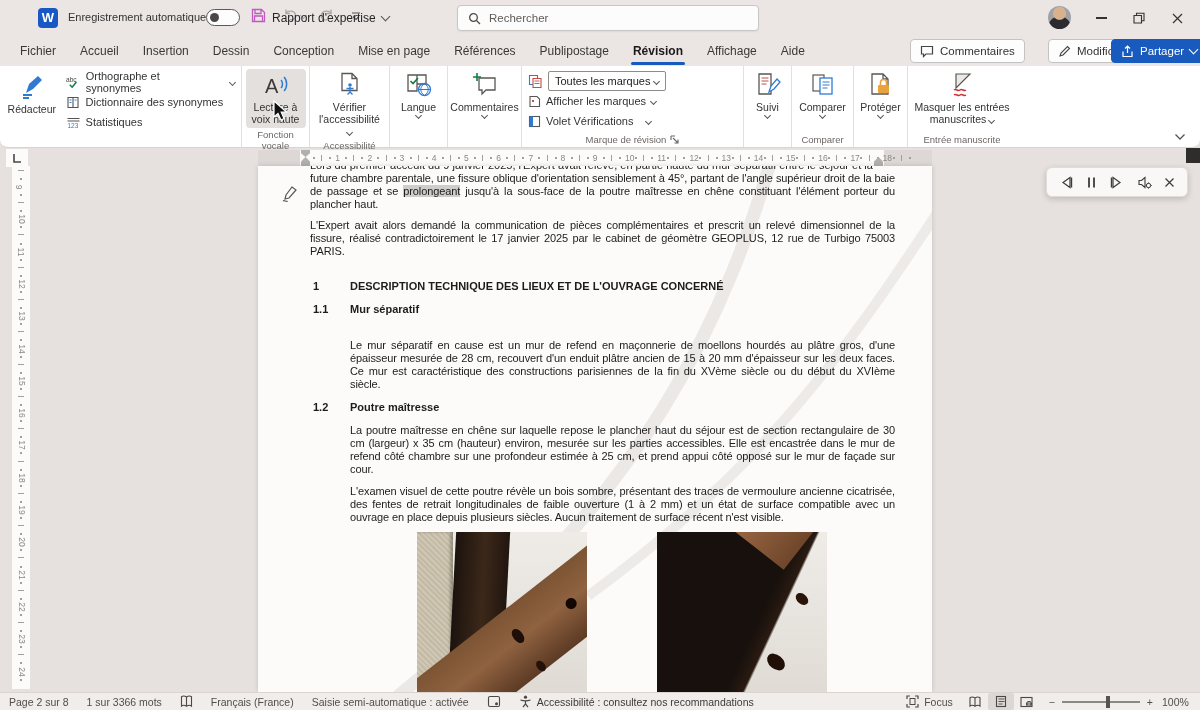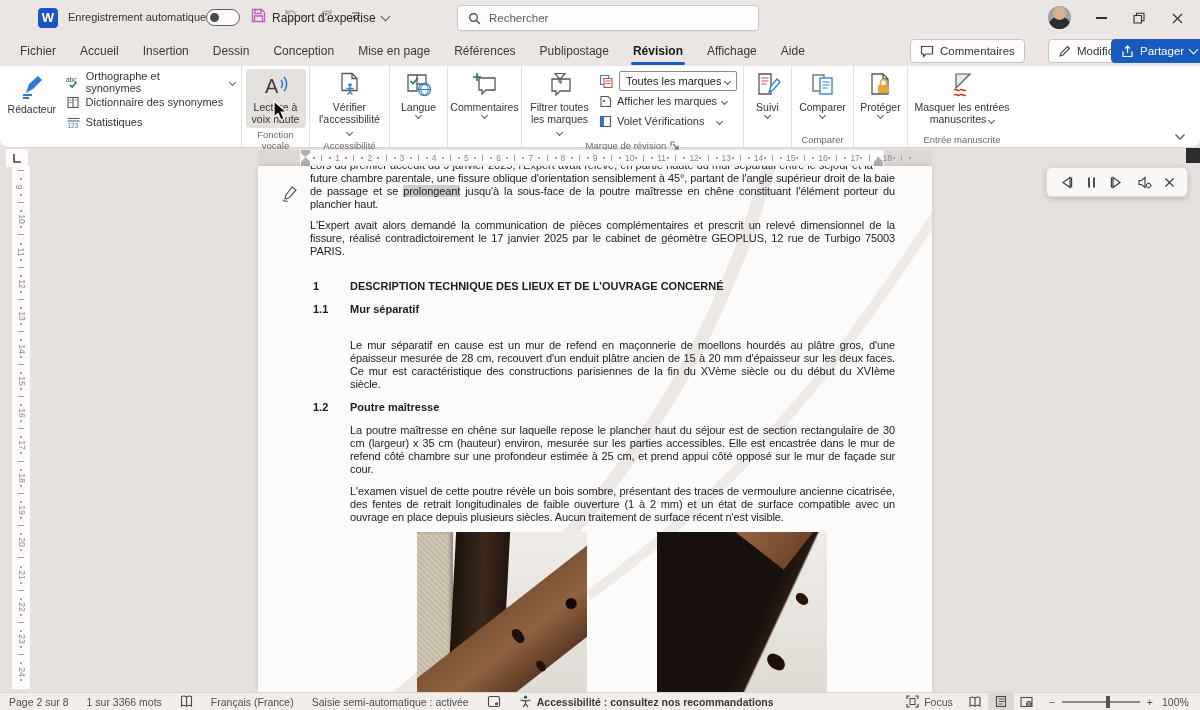--- a/index.html
+++ b/index.html
@@ -74,21 +74,21 @@
   .hl-word { background:#cfcdcc; }
   #photos { display:flex; margin-left:107px; margin-top:8px; gap:70px; }
   .photo { width:170px; height:190px; position:relative; overflow:hidden; background:linear-gradient(180deg,#efece8,#dcd7d0); }
   #ink-pen-margin { position:absolute; left:24px; top:20px; }
   #readaloud-bar { position:absolute; left:1046px; top:1px; width:142px; height:30px; background:#faf8f7; border:1px solid #e0dcda; border-radius:6px; box-shadow:0 2px 6px rgba(0,0,0,.18); display:flex; align-items:center; justify-content:space-around; padding:0 6px; }
   #scroll-corner { position:absolute; left:1186px; top:-18px; width:14px; height:15px; background:#2f2d2b; }
 
   
   #statusbar { position:absolute; left:0; top:692px; width:1200px; height:18px; background:#f1edeb; border-top:1px solid #dad5d3; display:flex; align-items:center; font-size:10.5px; color:#514e4c; }
   .sb-item { display:flex; align-items:center; gap:5px; padding:0 9px; height:18px; }
-  .sb-strong { font-weight:bold; color:#3c3a38; }
+  .sb-strong { font-weight:normal; color:#3c3a38; }
   #sb-right { margin-left:auto; display:flex; align-items:center; }
   .viewbtn { width:26px; height:17px; display:flex; align-items:center; justify-content:center; }
   .viewbtn.sel { background:#dcd7d4; border-radius:2px; }
   #zoom-track { width:78px; height:2px; background:#8c8886; margin:0 7px; position:relative; }
   #zoom-thumb { position:absolute; left:44px; top:-5px; width:4px; height:12px; background:#565452; }
   #zoom-pct { width:38px; text-align:right; padding-right:12px; }
 
   #cursor { position:absolute; left:272px; top:100px; z-index:50; }
 </style>
 </head>
@@ -277,27 +277,20 @@
           </svg>
         <span class="lbl">Commentaires</span>
         <span class="mini-chev"></span>
       </div>
     </div>
     <div class="rgroup-label"></div>
   </div>
 
   <div class="rgroup" style="width:222px;">
     <div class="rgroup-body" style="justify-content:flex-start;">
-      <div class="bigbtn" style="width:74px;">
-        <svg width="28" height="26" viewBox="0 0 28 26">
-            <path d="M6 7 h18 v12 h-10 l-4 4 v-4 h-4 z" fill="none" stroke="#595755" stroke-width="1.3"></path>
-            <path d="M9 1.5 h10 l-4 4.5 v5 l-2 -1.5 v-3.5 z" fill="none" stroke="#595755" stroke-width="1.2"></path>
-          </svg>
-        <span class="lbl"><span>Filtrer toutes</span><br><span>les marques</span> <span class="mini-chev"></span></span>
-      </div>
       <div style="display:flex; flex-direction:column; padding-top:2px;">
         <div class="smallrow">
           <svg width="15" height="14" viewBox="0 0 15 14">
               <path d="M1.5 1.5 h8 v9 h-8 z" fill="none" stroke="#2f7bd4" stroke-width="1.1"></path>
               <path d="M5 4.5 h8 v9 h-8 z" fill="#fff" stroke="#c24f44" stroke-width="1.1"></path>
               <path d="M6.5 7 h5 M6.5 9.5 h5" stroke="#c24f44" stroke-width="0.9"></path>
             </svg>
           <div id="markup-select">
             <span>Toutes les marques</span>
             <span class="mini-chev"></span>

